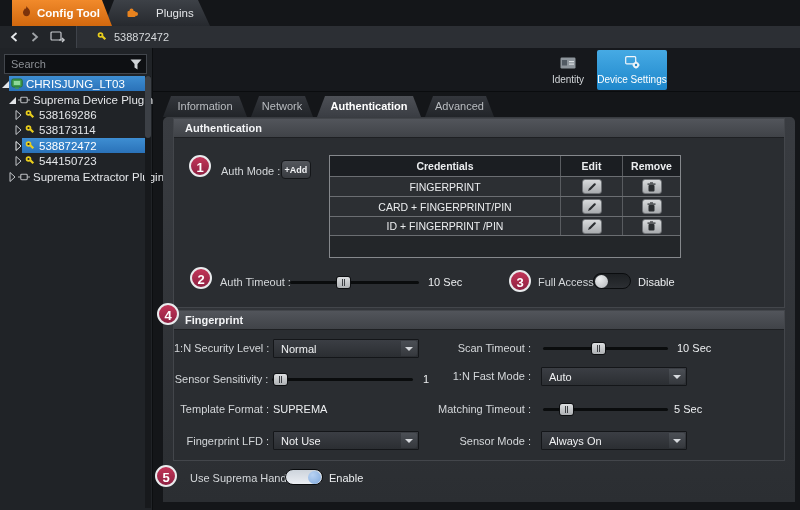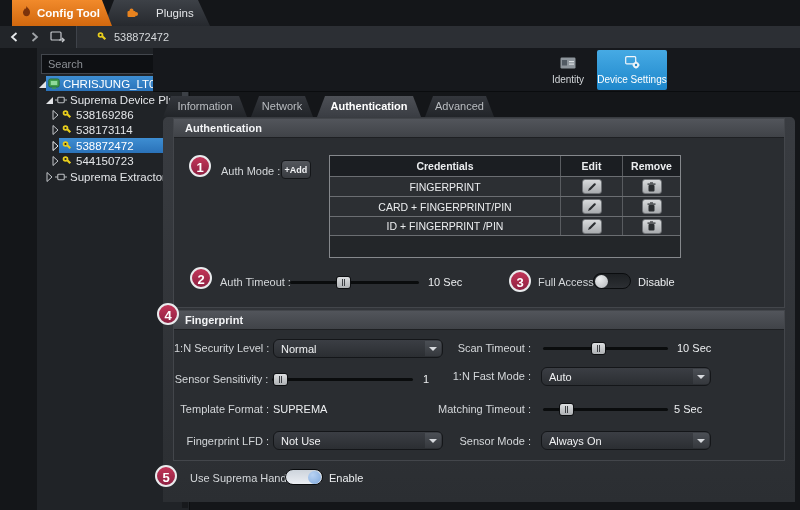--- a/index.html
+++ b/index.html
@@ -28,21 +28,21 @@
   .tab-plugins .close { margin-left:10px; display:flex; align-items:center; }
   
   .toolbar { position:absolute; left:0; top:26px; width:800px; height:22px; background:#222529; }
   .navbtn { position:absolute; top:3px; width:16px; height:16px; display:flex; align-items:center; justify-content:center; }
   .device-tab {
     position:absolute; left:76px; top:0; right:0; height:22px;
     background:#2c2f34; border-left:1px solid #3f434a;
     display:flex; align-items:center; gap:7px; padding-left:20px; color:#d5d8db;
   }
   
-  .sidebar { position:absolute; left:0; top:48px; width:153px; height:462px; background:#202327; border-right:1px solid #0c0e10;margin-left:37px; }
+  .sidebar { position:absolute; left:0; top:48px; width:153px; height:462px; background:#202327; border-right:1px solid #0c0e10; }
   .search-box { position:absolute; left:4px; top:6px; width:143px; height:20px; background:#0e1013; border:1px solid #42464c; }
   .search-box input {
     position:absolute; left:0; top:0; width:100%; height:100%; background:transparent; border:0; outline:0;
     color:#cfd2d6; font-family:"Liberation Sans",sans-serif; font-size:11px; padding:0 22px 0 6px;
   }
   .search-box input::placeholder { color:#8b8f94; opacity:1; }
   .funnel { position:absolute; right:4px; top:4px; }
   .trow { position:absolute; left:0; width:153px; height:15px; }
   .tarrow { position:absolute; top:3px; width:8px; height:10px; }
   .tsel { position:absolute; top:0; right:7px; height:15px; display:flex; align-items:center; gap:3px; padding-left:2px; }
@@ -88,21 +88,21 @@
   }
   .slider { position:absolute; height:13px; }
   .slider .track { position:absolute; left:0; right:0; top:5px; height:3px; background:#0a0c0d; border-radius:2px; }
   .slider .handle {
     position:absolute; top:0; width:15px; height:13px; border:1px solid #0d0f11; border-radius:3px;
     background:linear-gradient(#dcdee0,#aeb1b4);
   }
   .slider .handle::before { content:""; position:absolute; left:5px; top:2px; bottom:2px; width:1px; background:#3c3f43; }
   .slider .handle::after { content:""; position:absolute; right:5px; top:2px; bottom:2px; width:1px; background:#3c3f43; }
   .dropdown {
-    position:absolute; width:170px; height:19px; border:1px solid #141619; border-radius:6px;
+    position:absolute; width:146px; height:19px; border:1px solid #141619; border-radius:1px;
     background:linear-gradient(#3b3e44,#2b2e32); color:#f0f1f3; display:flex; align-items:center;
     padding-left:7px;
   }
   .dd-arrow { position:absolute; right:1px; top:1px; bottom:1px; width:16px; border-radius:0 2px 2px 0; background:linear-gradient(#4b4f55,#35383d); display:flex; align-items:center; justify-content:center; }
   .dd-arrow::after { content:""; width:0; height:0; border-left:4px solid transparent; border-right:4px solid transparent; border-top:4px solid #d7dade; }
   .toggle { position:absolute; width:38px; height:16px; border-radius:9px; border:1px solid #0a0c0e; }
   .toggle.off { background:linear-gradient(#1d2023,#2c2f33); }
   .toggle.on  { background:linear-gradient(#cdd4dc,#ebeef3); }
   .knob { position:absolute; top:0.5px; width:13px; height:13px; border-radius:50%; }
   .toggle.off .knob { left:1px; background:radial-gradient(circle at 35% 30%, #eceeef, #b4b7bb); }

